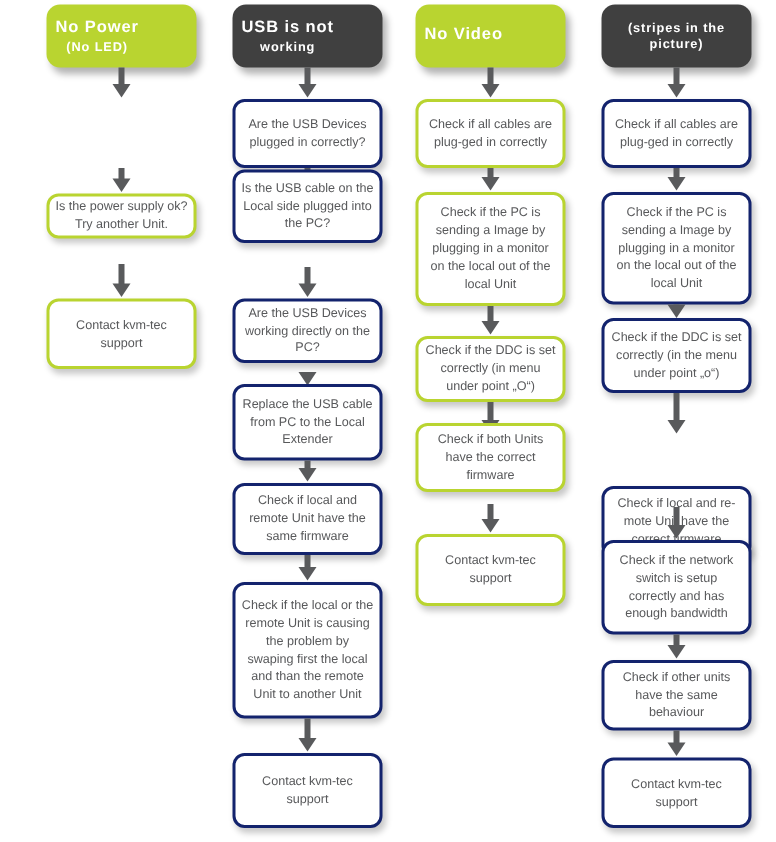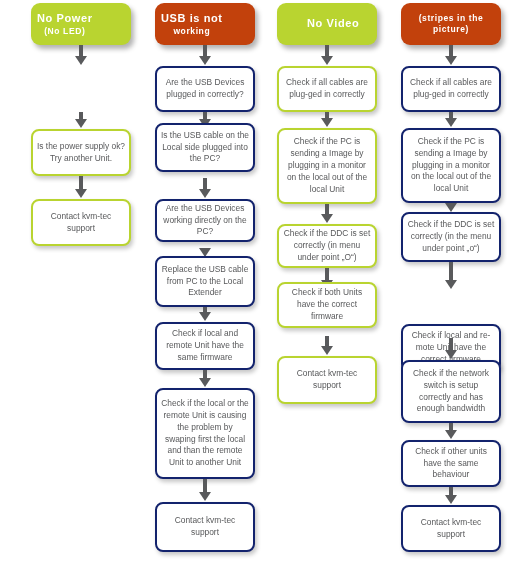--- a/index.html
+++ b/index.html
@@ -40,24 +40,24 @@
     justify-content: flex-start;
     text-align: center;
     color: #ffffff;
     font-weight: bold;
     letter-spacing: 0.6px;
     line-height: 1.25;
     padding: 4px 6px;
     box-shadow: 3px 4px 5px rgba(0,0,0,0.30);
   }
   .cat.green { background: #b9d430; }
-  .cat.navy  { background: #c2410c; }
+  .cat.navy  { background: #404040; }
   .cat .line1 { font-size: 11px; display:block; }
   .cat .line2 { font-size: 8.5px; display:block; }
-  .cat.one-line .line1 { font-size: 11px; margin-left: 24px; }
+  .cat.one-line .line1 { font-size: 11px; }
 
   
   .step {
     position: absolute;
     left: 0;
     width: 100px;
     border-radius: 8px;
     background: #ffffff;
     display: flex;
     align-items: center;
@@ -98,41 +98,41 @@
 <div id="flow">
     <div class="column" style="left: 31px;">
       <div class="cat green" style="top: 3px; height: 42px;">
         <div>
           <span class="line1">No Power</span>
           <span class="line2">(No LED)</span>
         </div>
       </div>
       <div class="arrow" style="top: 45px; height: 12px;"></div>
       <div class="arrow" style="top: 112px; height: 8px;"></div>
-      <div class="step green" style="top: 129px; height: 47px;">
+      <div class="step green" style="top: 129px; height: 30px;">
         <span>Is the power supply ok? Try another Unit.</span>
       </div>
       <div class="arrow" style="top: 176px; height: 14px;"></div>
       <div class="step green" style="top: 199px; height: 47px;">
         <span>Contact kvm-tec support</span>
       </div>
     </div>
     <div class="column" style="left: 155px;">
       <div class="cat navy" style="top: 3px; height: 42px;">
         <div>
           <span class="line1">USB is not</span>
           <span class="line2">working</span>
         </div>
       </div>
       <div class="arrow" style="top: 45px; height: 12px;"></div>
       <div class="step navy" style="top: 66px; height: 46px;">
         <span>Are the USB Devices plugged in correctly?</span>
       </div>
       <div class="arrow" style="top: 112px; height: 8px;"></div>
-      <div class="step navy" style="top: 123px; height: 49px;">
+      <div class="step navy" style="top: 113px; height: 49px;">
         <span>Is the USB cable on the Local side plugged into the PC?</span>
       </div>
       <div class="arrow" style="top: 178px; height: 12px;"></div>
       <div class="step navy" style="top: 199px; height: 43px;">
         <span>Are the USB Devices working directly on the PC?</span>
       </div>
       <div class="arrow" style="top: 248px; height: 1px;"></div>
       <div class="step navy" style="top: 256px; height: 51px;">
         <span>Replace the USB cable from PC to the Local Extender</span>
       </div>

